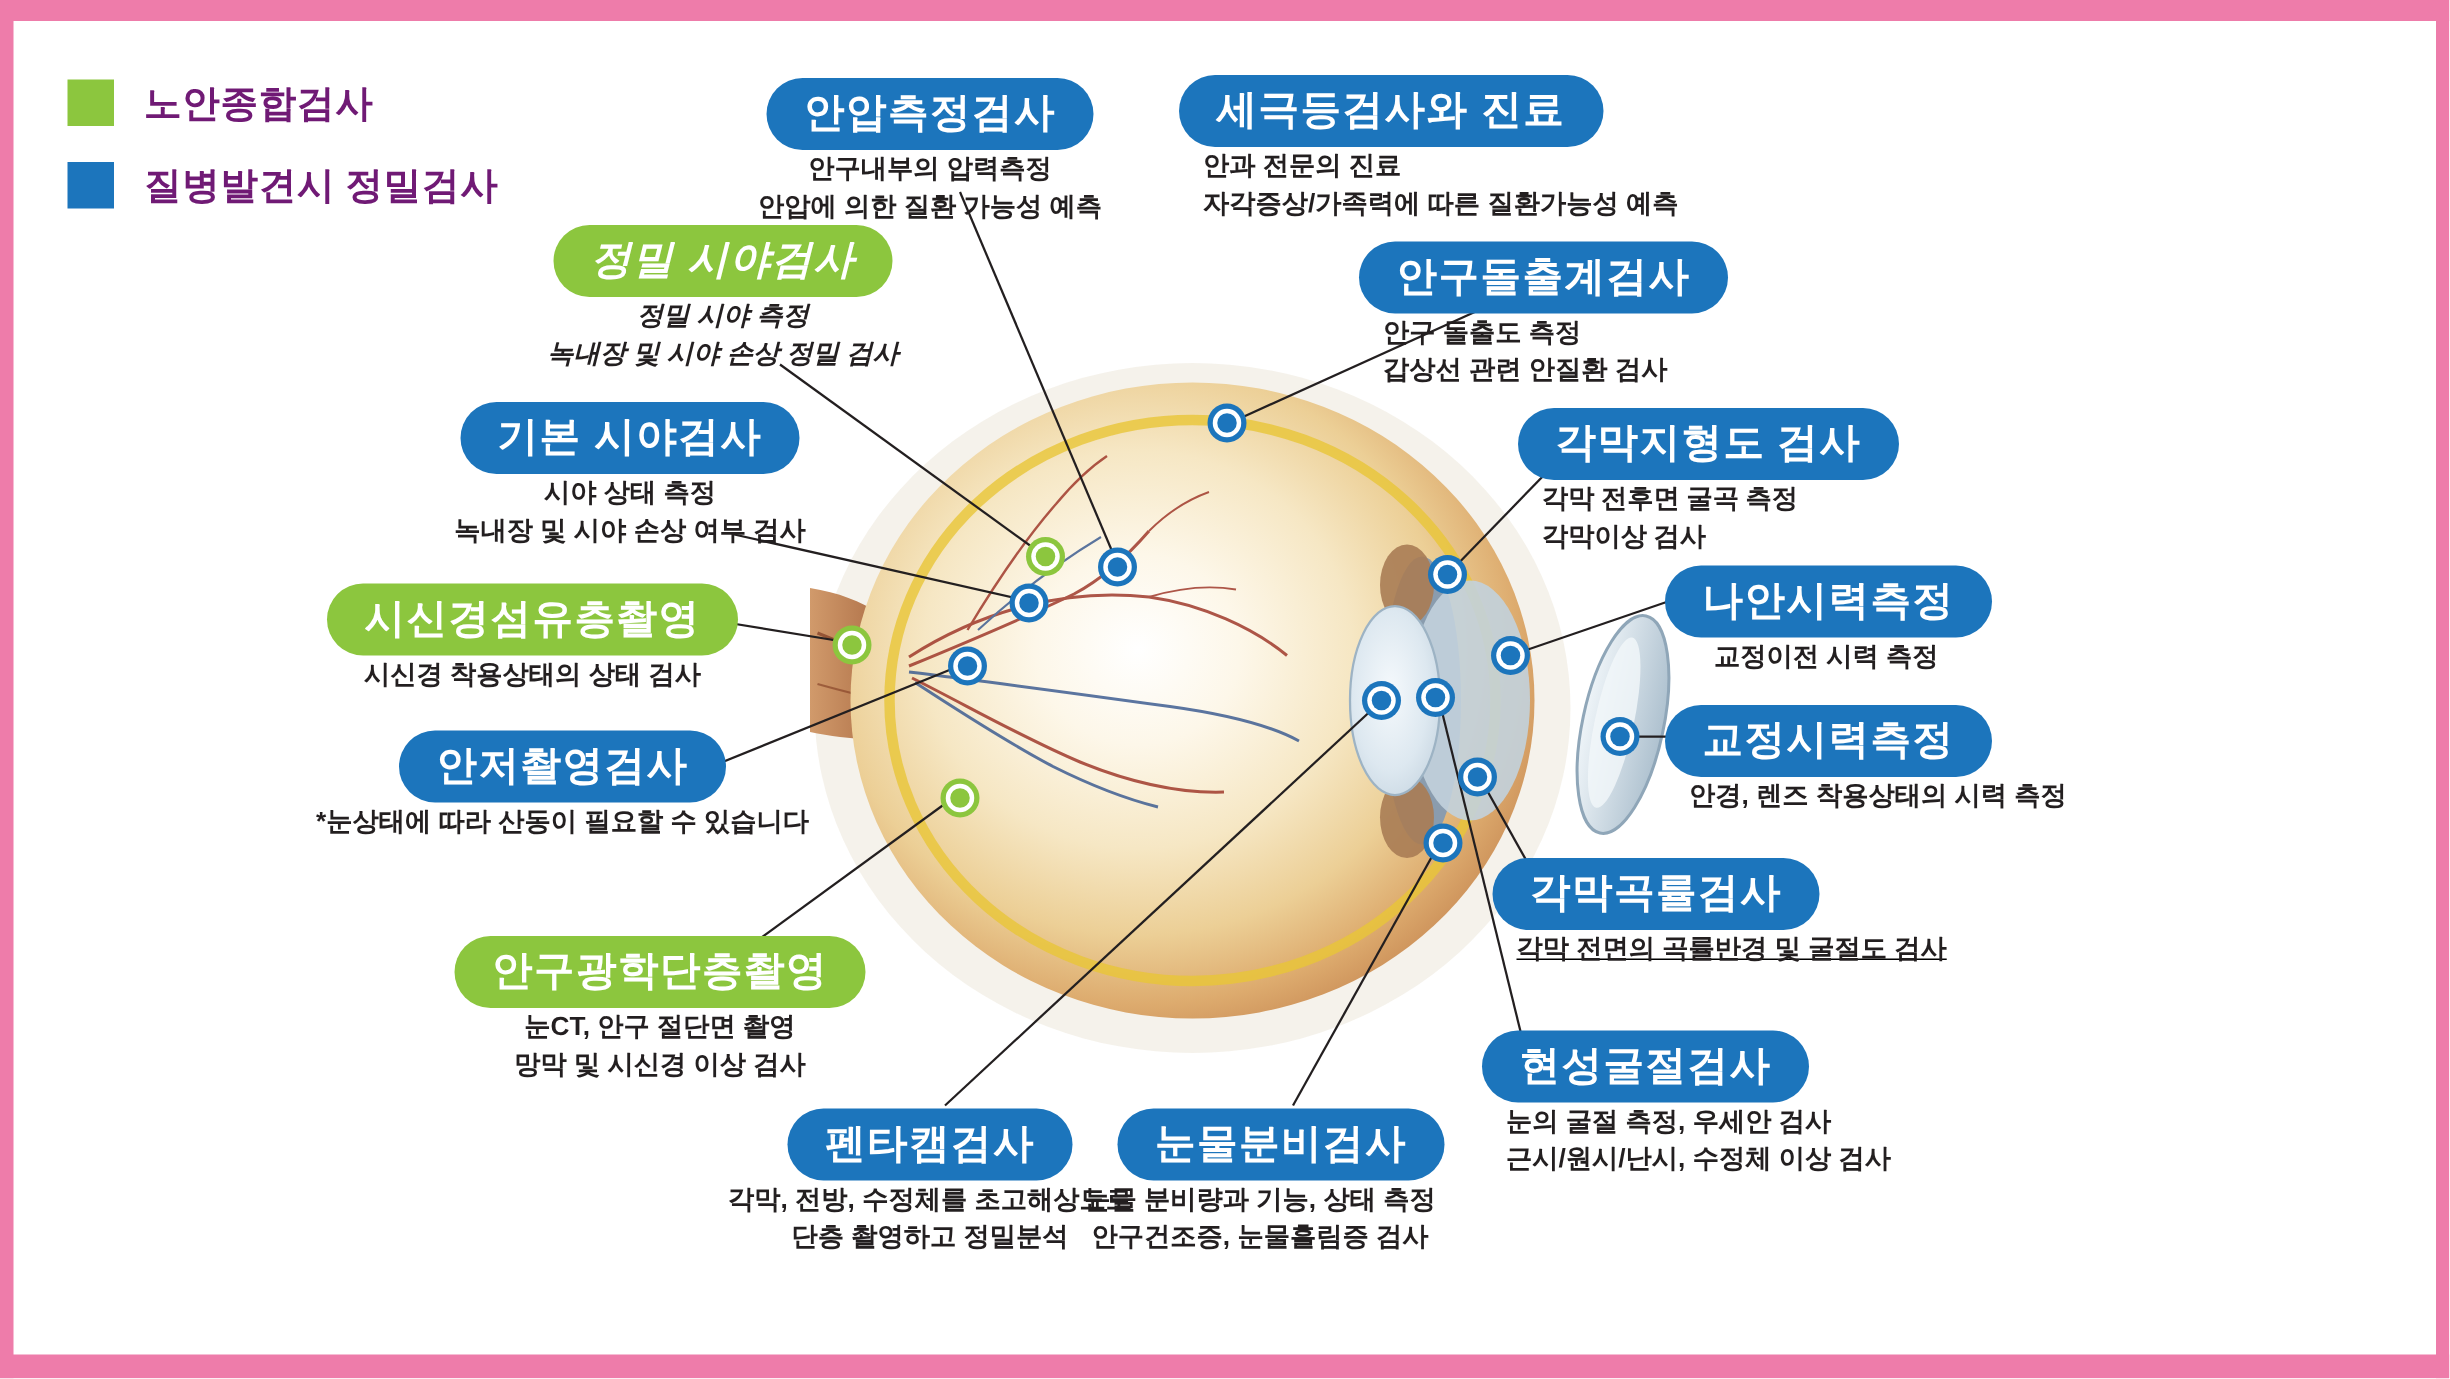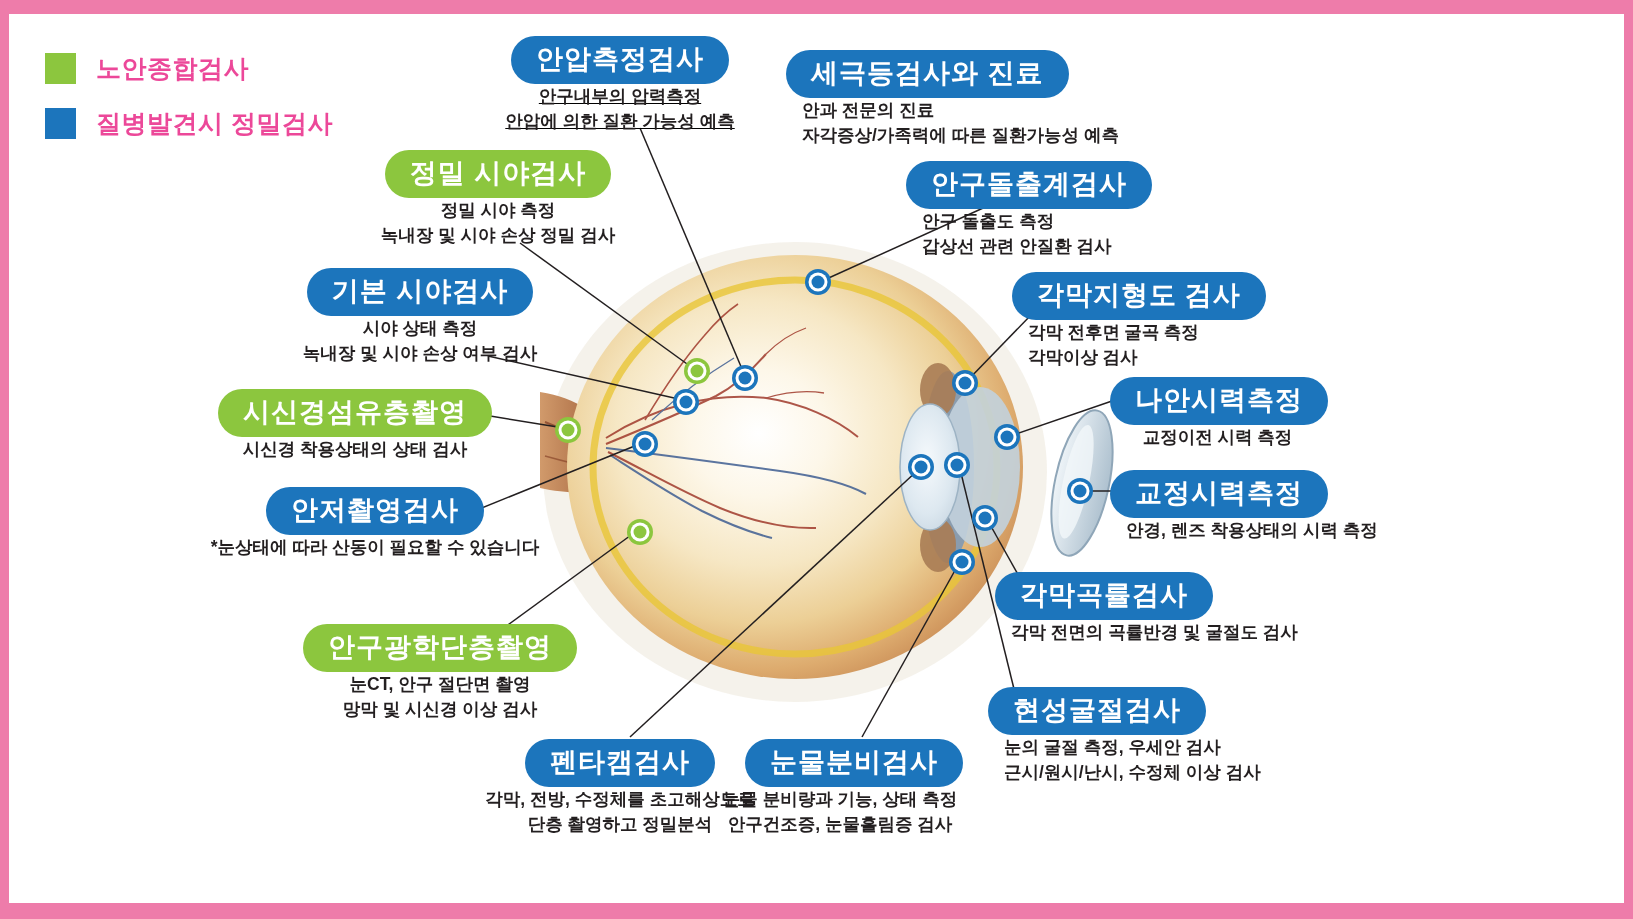--- a/index.html
+++ b/index.html
@@ -16,21 +16,21 @@
   .bar.bottom{left:0;top:903px;width:1633px;height:16px;}
   .bar.left{left:0;top:0;width:9px;height:919px;}
   .bar.right{left:1624px;top:0;width:9px;height:919px;}
 
   
   .legend{position:absolute;left:45px;top:52px;z-index:3;}
   .legend-item{display:flex;align-items:center;margin-bottom:22px;}
   .swatch{width:31px;height:31px;margin-right:20px;flex:0 0 auto;}
   .swatch.green{background:#8cc63e;}
   .swatch.blue{background:#1c75bc;}
-  .legend-label{font-size:25px;font-weight:bold;color:#ec4899;letter-spacing:.5px;white-space:nowrap;}
+  .legend-label{font-size:25px;font-weight:bold;color:#701a75;letter-spacing:.5px;white-space:nowrap;font-family:Liberation Serif, serif;}
 
   
   .diagram{position:absolute;left:0;top:0;z-index:1;pointer-events:none;}
 
   
   .label-block{position:absolute;z-index:3;}
   .label-block.center{text-align:center;}
   .label-block.leftal{text-align:left;}
   .pill{
     display:inline-block;
@@ -219,39 +219,39 @@
     <div class="legend-item">
       <div class="swatch green"></div>
       <div class="legend-label">노안종합검사</div>
     </div>
     <div class="legend-item">
       <div class="swatch blue"></div>
       <div class="legend-label">질병발견시 정밀검사</div>
     </div>
   </div>
 
-  <div class="label-block center" style="left:495px;top:36px;width:250px;text-decoration:underline;">
+  <div class="label-block center" style="left:495px;top:52px;width:250px;">
     <div class="pill blue">안압측정검사</div>
     <div class="desc">안구내부의 압력측정</div>
     <div class="desc">안압에 의한 질환 가능성 예측</div>
   </div>
 
   <div class="label-block leftal" style="left:786px;top:50px;width:300px;">
     <div class="pill blue">세극등검사와 진료</div>
     <div class="desc">안과 전문의 진료</div>
     <div class="desc">자각증상/가족력에 따른 질환가능성 예측</div>
   </div>
 
   <div class="label-block leftal" style="left:906px;top:161px;width:300px;">
     <div class="pill blue">안구돌출계검사</div>
     <div class="desc">안구 돌출도 측정</div>
     <div class="desc">갑상선 관련 안질환 검사</div>
   </div>
 
-  <div class="label-block center" style="left:348px;top:150px;width:300px;">
+  <div class="label-block center" style="left:332px;top:150px;width:300px;font-style:italic;">
     <div class="pill green">정밀 시야검사</div>
     <div class="desc">정밀 시야 측정</div>
     <div class="desc">녹내장 및 시야 손상 정밀 검사</div>
   </div>
 
   <div class="label-block center" style="left:270px;top:268px;width:300px;">
     <div class="pill blue">기본 시야검사</div>
     <div class="desc">시야 상태 측정</div>
     <div class="desc">녹내장 및 시야 손상 여부 검사</div>
   </div>
@@ -275,21 +275,21 @@
   <div class="label-block leftal" style="left:1110px;top:470px;width:215px;">
     <div class="pill blue">교정시력측정</div>
     <div class="desc">안경, 렌즈 착용상태의 시력 측정</div>
   </div>
 
   <div class="label-block center" style="left:250px;top:487px;width:250px;">
     <div class="pill blue">안저촬영검사</div>
     <div class="desc">*눈상태에 따라 산동이 필요할 수 있습니다</div>
   </div>
 
-  <div class="label-block leftal" style="left:995px;top:572px;width:300px;">
+  <div class="label-block leftal" style="left:995px;top:572px;width:300px;text-decoration:underline;">
     <div class="pill blue">각막곡률검사</div>
     <div class="desc">각막 전면의 곡률반경 및 굴절도 검사</div>
   </div>
 
   <div class="label-block leftal" style="left:988px;top:687px;width:300px;">
     <div class="pill blue">현성굴절검사</div>
     <div class="desc">눈의 굴절 측정, 우세안 검사</div>
     <div class="desc">근시/원시/난시, 수정체 이상 검사</div>
   </div>
 

